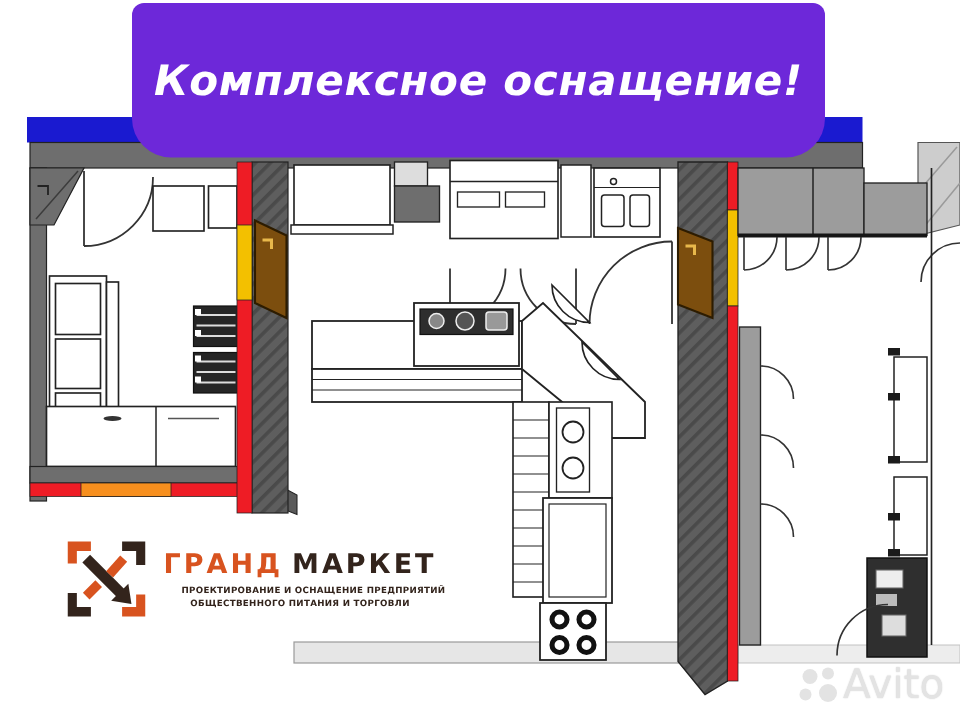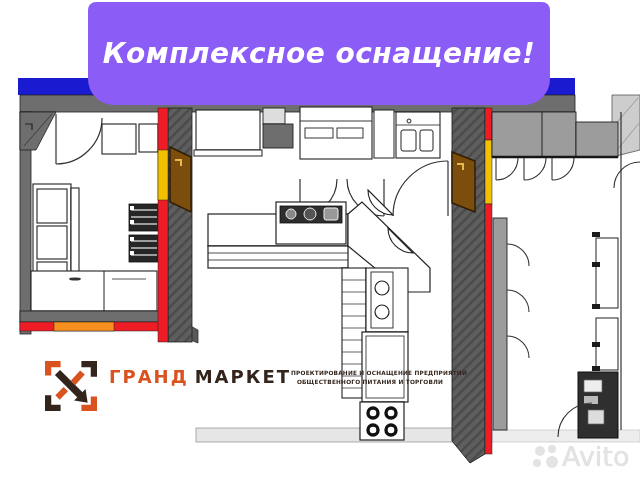--- a/index.html
+++ b/index.html
@@ -3,27 +3,27 @@
 <meta charset="utf-8">
 <style>
   html,body{margin:0;padding:0;background:#fff;}
   .canvas{position:relative;width:640px;height:479px;background:#fff;overflow:hidden;
           font-family:"DejaVu Sans","Liberation Sans",sans-serif;}
   
   .topbar{position:absolute;left:18px;top:78px;width:557px;height:17px;background:#1A1AD0;z-index:1;}
   
   .plan{position:absolute;left:0;top:0;z-index:2;}
   
-  .banner{position:absolute;left:88px;top:2px;width:462px;height:103px;background:#8b5cf6;
+  .banner{position:absolute;left:88px;top:2px;width:462px;height:103px;background:#6d28d9;
           border-radius:8px 8px 26px 26px;display:flex;align-items:center;justify-content:center;z-index:3;}
   .banner-text{color:#fff;font-size:28px;font-weight:bold;font-style:italic;letter-spacing:.5px;}
   
   .logo{position:absolute;left:45px;top:360px;display:flex;align-items:flex-start;z-index:4;}
   .logo-mark{width:52px;height:52px;margin-right:12px;}
-  .logo-textcol{display:flex;flex-direction:row;padding-top:6px;}
+  .logo-textcol{display:flex;flex-direction:column;padding-top:6px;align-items:center;}
   .logo-title{font-size:18px;font-weight:bold;letter-spacing:2px;white-space:nowrap;}
   .logo-title .c1{color:#D8531F;}
   .logo-title .c2{color:#33241C;margin-left:6px;}
   .logo-tagline{margin-top:3px;font-size:5.8px;font-weight:bold;color:#33241C;letter-spacing:.2px;
                 line-height:8.5px;text-align:center;width:158px;white-space:nowrap;}
   
   .watermark{position:absolute;left:528px;top:441px;display:flex;align-items:center;z-index:4;}
   .wm-text{font-size:27px;font-weight:normal;color:#E3E3E3;text-shadow:0 0 1px #CFCFCF;margin-left:4px;}
 </style>
 </head>

